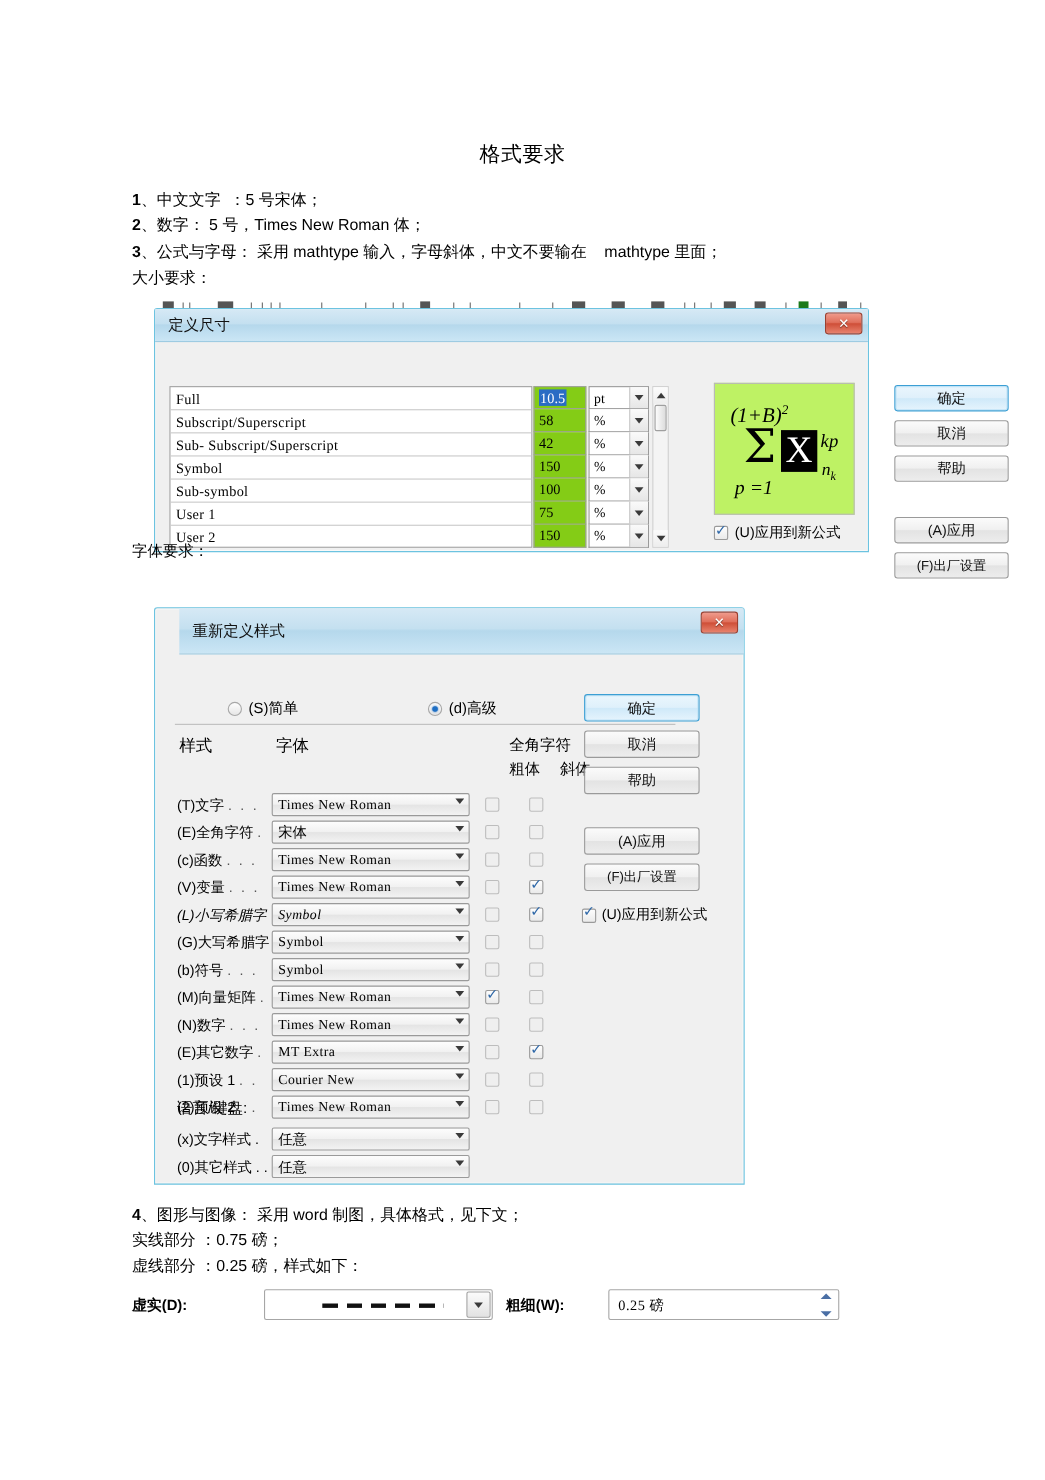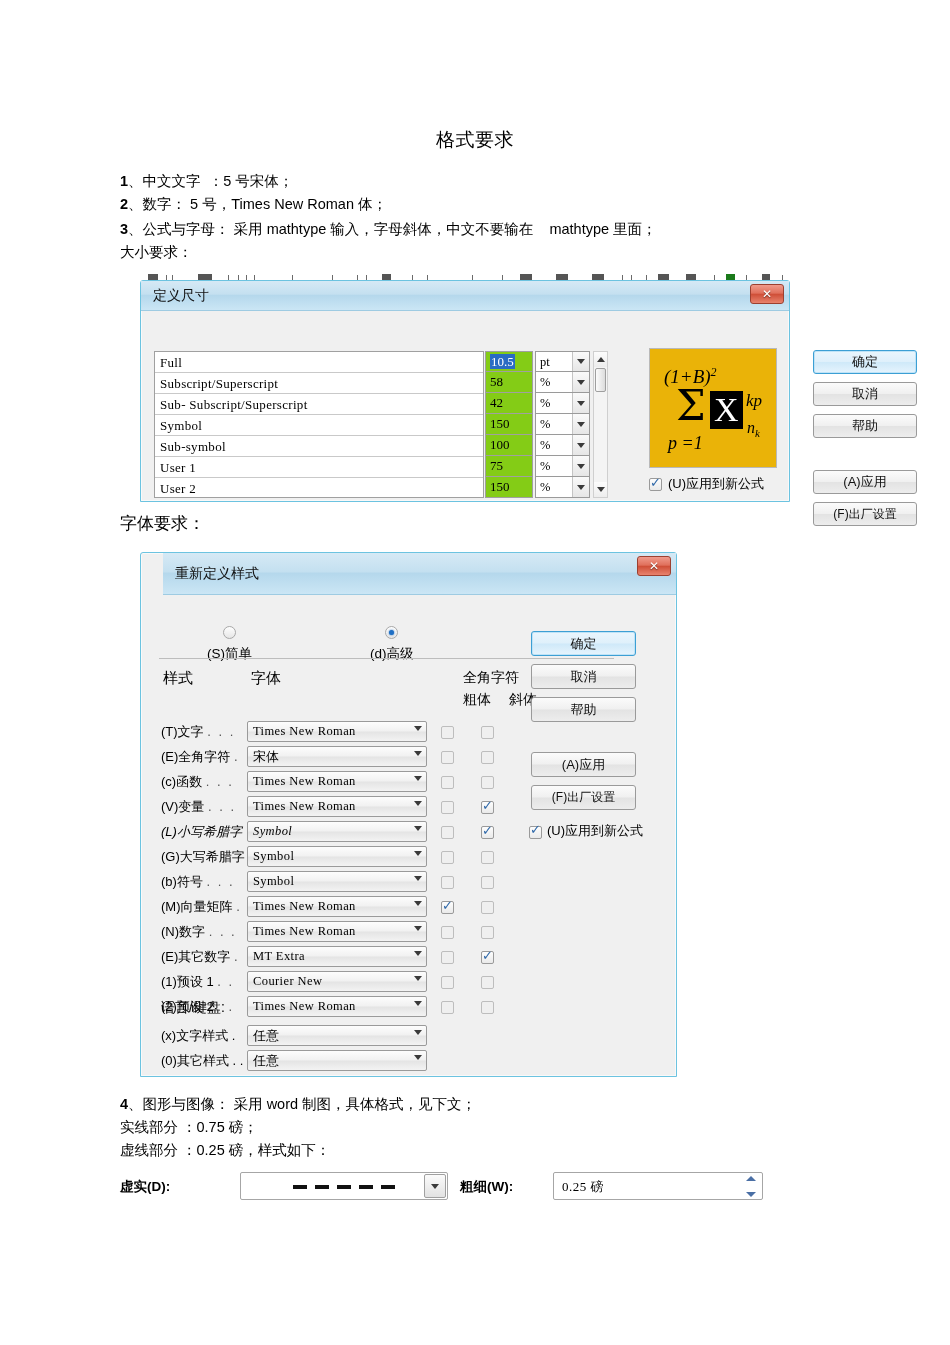--- a/index.html
+++ b/index.html
@@ -18,21 +18,21 @@
   .doc-title {
     position:absolute; left:0; top:127px; width:950px;
     text-align:center; font-size:19px; letter-spacing:.5px;font-family:Liberation Serif, serif;
   }
   .para { position:absolute; left:120px; font-size:14.5px; white-space:pre; }
   .para b { font-weight:bold; }
   .l1 { top:172px; }
   .l2 { top:195px; }
   .l3 { top:220px; }
   .l4 { top:243px; }
-  .lbl-font-req { position:absolute; left:120px; top:512px; font-size:17px; }
+  .lbl-font-req { position:absolute; left:120px; top:492px; font-size:14px; }
   .l5 { top:1095px; }
   .l6 { top:1118px; }
   .l7 { top:1141px; }
 
   
   .dlg {
     position:absolute;
     background:#f0f0f0;
     border:1px solid #6cc3e0;
     border-radius:3px 3px 0 0;
@@ -168,21 +168,21 @@
     background:linear-gradient(to bottom,#fcfcfc,#ededed);
   }
   .vscroll .thumb {
     position:absolute; left:1px; top:16px; width:11px; height:24px;
     background:linear-gradient(to right,#fcfcfc,#dcdcdc);
     border:1px solid #9f9f9f; border-radius:2px;
   }
 
   .preview-box {
     position:absolute; left:508px; top:37px; width:128px; height:120px;
-    background:#eab308; border:1px solid #b9b9b9;
+    background:#bef264; border:1px solid #b9b9b9;
   }
   .formula {
     position:absolute; left:0; top:0; width:100%; height:100%;
     font-family:"Liberation Serif","DejaVu Serif",serif;
   }
   .f-pow { position:absolute; left:14px; top:16px; font-size:19px; font-style:italic; }
   .f-pow sup { font-size:12px; }
   .f-sig { position:absolute; left:26px; top:36px; font-size:42px; font-family:"DejaVu Serif",serif; line-height:1; }
   .f-xbox {
     position:absolute; left:60px; top:42px; background:#000; color:#fff;
@@ -204,21 +204,21 @@
   .btncol-1 .gap { height:24px; }
 
   
   #dlg-style { left:140px; top:552px; width:537px; height:525px; }
   #dlg-style .titlebar { height:42px;margin-left:22px; }
 
   .mode-row {
     position:absolute; left:18px; top:36px; width:455px; height:26px;
     display:flex; align-items:center; font-size:13.5px;
   }
-  .mode-row .opt { display:flex; align-items:center; gap:6px;flex-direction:column; }
+  .mode-row .opt { display:flex; align-items:center; gap:6px; }
   .mode-row .opt.simple { margin-left:48px; }
   .mode-row .opt.adv { margin-left:118px; }
   .hr-line { position:absolute; left:18px; top:63px; width:455px; height:1px; background:#bdbdbd; }
 
   .hdr-style { position:absolute; left:22px; top:74px; font-size:15px; }
   .hdr-font { position:absolute; left:110px; top:74px; font-size:15px; }
   .hdr-charstyle { position:absolute; left:322px; top:74px; font-size:14px; }
   .hdr-bold { position:absolute; left:322px; top:96px; font-size:14px; }
   .hdr-italic { position:absolute; left:368px; top:96px; font-size:14px; }
 

